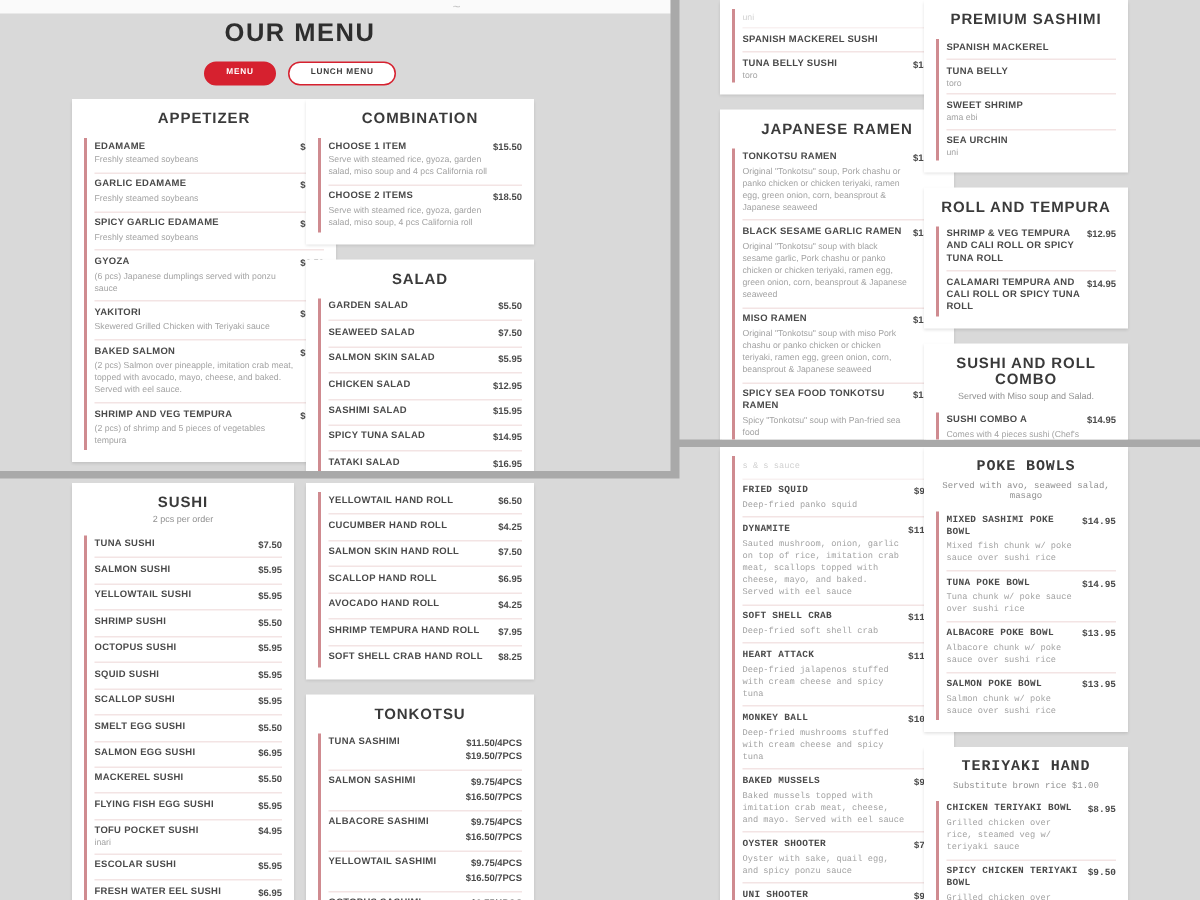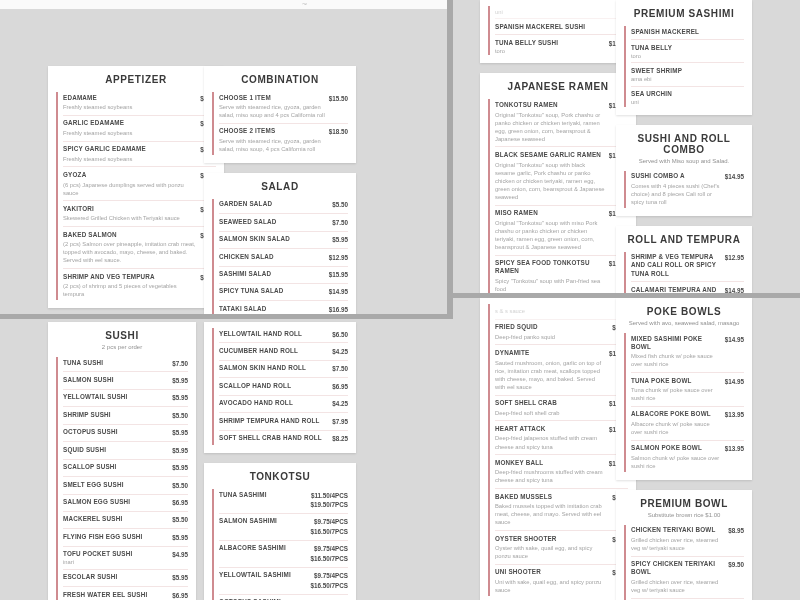--- a/index.html
+++ b/index.html
@@ -6,21 +6,21 @@
   body{
     width:800px;height:600px;position:relative;overflow:hidden;
     background:#a9a9a9;
     font-family:"Liberation Sans", sans-serif;
     -webkit-text-size-adjust:none;
   }
   .tile{position:absolute;background:#d9d9d9;overflow:hidden;}
   .tile-tl{left:0;top:0;width:447px;height:314px;}
   .tile-bl{left:0;top:319px;width:509px;height:281px;}
   .tile-tr{left:453px;top:0;width:347px;height:293px;}
-  .tile-br{left:453px;top:298px;width:347px;height:302px;}
+  .tile-br{left:453px;top:298px;width:347px;height:302px;font-family:Liberation Mono, monospace;}
 
   .topstrip{position:absolute;left:0;top:0;width:100%;height:9px;background:#fafafa;}
   .squiggle{position:absolute;right:140px;top:0;color:#c3c3c3;font-size:9px;line-height:8px;font-style:italic;}
 
   .page-header{position:absolute;left:0;top:12px;width:400px;text-align:center;}
   .page-title{margin:0;font-size:17px;font-weight:700;letter-spacing:1px;color:#2e2e2e;}
   .btn-row{margin-top:9px;display:flex;justify-content:center;gap:8px;}
   .pill{font-size:5.5px;font-weight:700;letter-spacing:.5px;border-radius:8px;
         padding:4px 14px;line-height:1;cursor:pointer;border:1px solid #d6212f;}
   .pill.filled{background:#d6212f;color:#fff;}
@@ -53,20 +53,27 @@
   .prices{text-align:right;white-space:nowrap;}
   .prices div{font-size:6.3px;font-weight:700;color:#4a4a4a;line-height:1.5;}
 </style>
 </head>
 <body>
 
 <div class="tile tile-tl">
   <div class="topstrip">
     <span class="squiggle">~</span>
   </div>
+  <div class="page-header">
+    <h1 class="page-title">OUR MENU</h1>
+    <div class="btn-row">
+      <button class="pill filled">MENU</button>
+      <button class="pill outline">LUNCH MENU</button>
+    </div>
+  </div>
   <div class="col col1">
       <section class="card">
         <h3>APPETIZER</h3>
         <div class="items">
           <div class="item">
             <div class="left">
               <div class="name">EDAMAME</div>
               <div class="desc">Freshly steamed soybeans</div>
             </div>
             <div class="prices">
@@ -544,48 +551,48 @@
           </div>
           <div class="item">
             <div class="left">
               <div class="name">SEA URCHIN</div>
               <div class="subname">uni</div>
             </div>
           </div>
         </div>
       </section>
       <section class="card">
+        <h3>ROLL AND TEMPURA</h3>
+        <div class="items">
+          <div class="item">
+            <div class="left">
+              <div class="name">SHRIMP &amp; VEG TEMPURA AND CALI ROLL OR SPICY TUNA ROLL</div>
+            </div>
+            <div class="prices">
+              <div>$12.95</div>
+            </div>
+          </div>
+          <div class="item">
+            <div class="left">
+              <div class="name">CALAMARI TEMPURA AND CALI ROLL OR SPICY TUNA ROLL</div>
+            </div>
+            <div class="prices">
+              <div>$14.95</div>
+            </div>
+          </div>
+        </div>
+      </section>
+      <section class="card">
         <h3>SUSHI AND ROLL COMBO</h3>
         <p class="subtitle">Served with Miso soup and Salad.</p>
         <div class="items">
           <div class="item">
             <div class="left">
               <div class="name">SUSHI COMBO A</div>
               <div class="desc">Comes with 4 pieces sushi (Chef's choice) and 8 pieces Cali roll or spicy tuna roll</div>
-            </div>
-            <div class="prices">
-              <div>$14.95</div>
-            </div>
-          </div>
-        </div>
-      </section>
-      <section class="card">
-        <h3>ROLL AND TEMPURA</h3>
-        <div class="items">
-          <div class="item">
-            <div class="left">
-              <div class="name">SHRIMP &amp; VEG TEMPURA AND CALI ROLL OR SPICY TUNA ROLL</div>
-            </div>
-            <div class="prices">
-              <div>$12.95</div>
-            </div>
-          </div>
-          <div class="item">
-            <div class="left">
-              <div class="name">CALAMARI TEMPURA AND CALI ROLL OR SPICY TUNA ROLL</div>
             </div>
             <div class="prices">
               <div>$14.95</div>
             </div>
           </div>
         </div>
       </section>
     </div>
 </div>
 
@@ -710,21 +717,21 @@
               <div class="name">SALMON POKE BOWL</div>
               <div class="desc">Salmon chunk w/ poke sauce over sushi rice</div>
             </div>
             <div class="prices">
               <div>$13.95</div>
             </div>
           </div>
         </div>
       </section>
       <section class="card">
-        <h3>PREMIUM BOWL</h3>
+        <h3>TERIYAKI HAND</h3>
         <p class="subtitle">Substitute brown rice $1.00</p>
         <div class="items">
           <div class="item">
             <div class="left">
               <div class="name">CHICKEN TERIYAKI BOWL</div>
               <div class="desc">Grilled chicken over rice, steamed veg w/ teriyaki sauce</div>
             </div>
             <div class="prices">
               <div>$8.95</div>
             </div>

